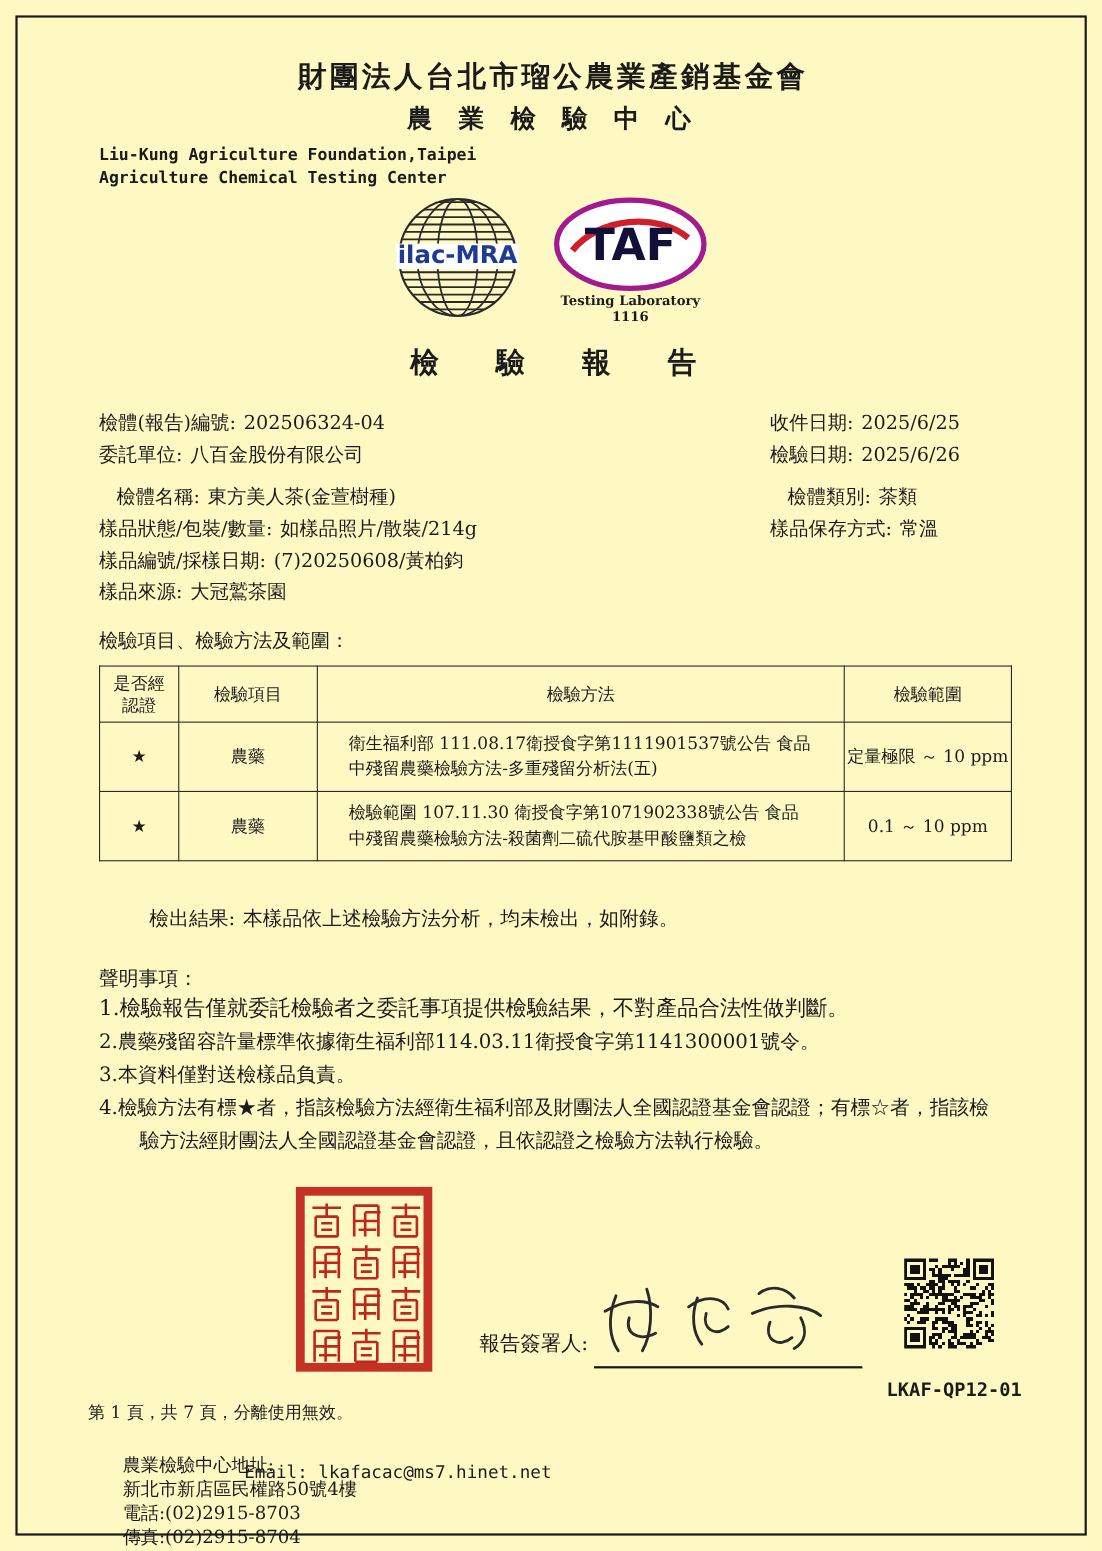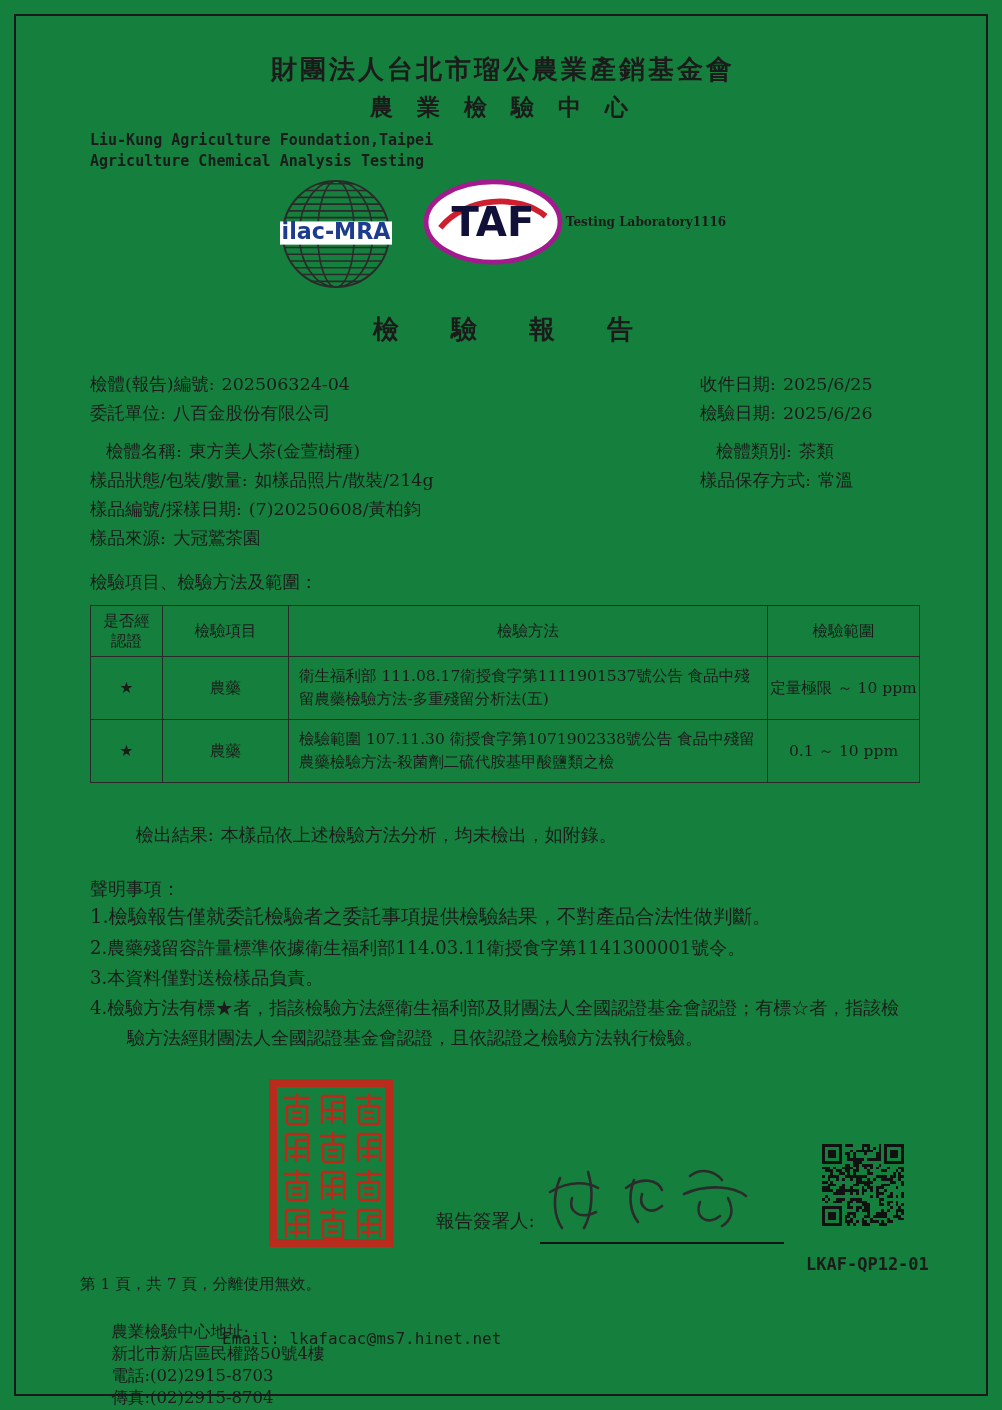--- a/index.html
+++ b/index.html
@@ -1,44 +1,44 @@
 <!DOCTYPE html>
 <html><head>
 <meta charset="utf-8">
 <style>
   html,body{margin:0;padding:0;background:#ffffff;}
-  .page{position:relative;width:1002px;height:1410px;background:#15803d;color:#1b1b1b;
+  .page{position:relative;width:1002px;height:1410px;background:#fef9c3;color:#1b1b1b;
         font-family:"DejaVu Serif","Liberation Serif",serif;overflow:hidden;}
   .sheet{position:absolute;inset:14px;border:2.5px solid #1a1a1a;}
   .content{padding:36px 70px 0 74px;}
 
   .org-name{text-align:center;font-size:26px;font-weight:600;letter-spacing:3px;}
   .center-name{text-align:center;font-size:23px;font-weight:600;letter-spacing:8px;margin-top:5px;}
   .org-en{text-align:left;font-family:"DejaVu Sans Mono","Liberation Mono",monospace;
           font-size:15px;line-height:21px;margin-top:7px;font-weight:600;}
   .logos{display:flex;justify-content:center;align-items:flex-start;gap:28px;margin-top:6px;height:126px;}
-  .taf{display:flex;flex-direction:row;align-items:center;}
+  .taf{display:flex;flex-direction:column;align-items:center;}
   .taf-sub{font-size:12px;font-weight:700;line-height:15px;}
   .report-title{text-align:center;font-size:26px;font-weight:600;margin-top:8px;}
 
   .info{margin-top:22px;font-size:17.5px;}
   .info-row{display:flex;height:29px;align-items:center;white-space:pre;}
   .info-row.gap{margin-top:9px;margin-left:16px;}
   .info-left{width:610px;}
   .lab{margin-right:7px;}
 
   .sec-label{margin-top:18px;font-size:17.5px;}
   table.method{border-collapse:collapse;margin-top:11px;table-layout:fixed;width:829px;}
   table.method th,table.method td{border:1.6px solid #2a2a2a;}
   table.method th{font-size:15.5px;font-weight:normal;height:48px;text-align:center;vertical-align:middle;}
   th.cert-h{white-space:pre-line;line-height:20px;}
   table.method td{height:54px;vertical-align:middle;font-size:15.5px;}
   td.cert{text-align:center;font-size:18px;}
   td.item{text-align:center;}
-  td.method-cell{padding:4px 10px;line-height:23px;}
+  td.method-cell{padding:4px 28px;line-height:23px;}
   td.range{text-align:center;white-space:pre;font-size:16px;}
 
   .result{margin-top:19px;font-size:18px;white-space:pre;}
   .stmt-title{margin-top:9px;font-size:18px;}
   .stmt-item{font-size:18px;line-height:30px;max-width:782px;padding-left:37px;text-indent:-37px;}
   .stmt-item.big{font-size:19.5px;line-height:32px;}
 
   .seal{position:absolute;left:252px;top:1062px;width:126px;height:170px;}
   .sign-label{position:absolute;left:420px;top:1192px;font-size:18.5px;}
   .sig{position:absolute;left:526px;top:1138px;width:238px;height:88px;}
@@ -58,21 +58,21 @@
 
 <div class="page">
   <div class="sheet">
     <div class="content">
 
       <header>
         <div class="org-name">財團法人台北市瑠公農業產銷基金會</div>
         <div class="center-name">農 業 檢 驗 中 心</div>
         <div class="org-en">
           <div>Liu-Kung Agriculture Foundation,Taipei</div>
-          <div>Agriculture Chemical Analysis Testing</div>
+          <div>Agriculture Chemical Testing Center</div>
         </div>
 
         <div class="logos">
           <div>
             <svg width="112" height="112" viewBox="0 0 116 116" aria-hidden="true">
               <defs>
                   <clipPath id="gc">
                     <circle cx="58" cy="58" r="55"></circle>
                   </clipPath>
                 </defs>

